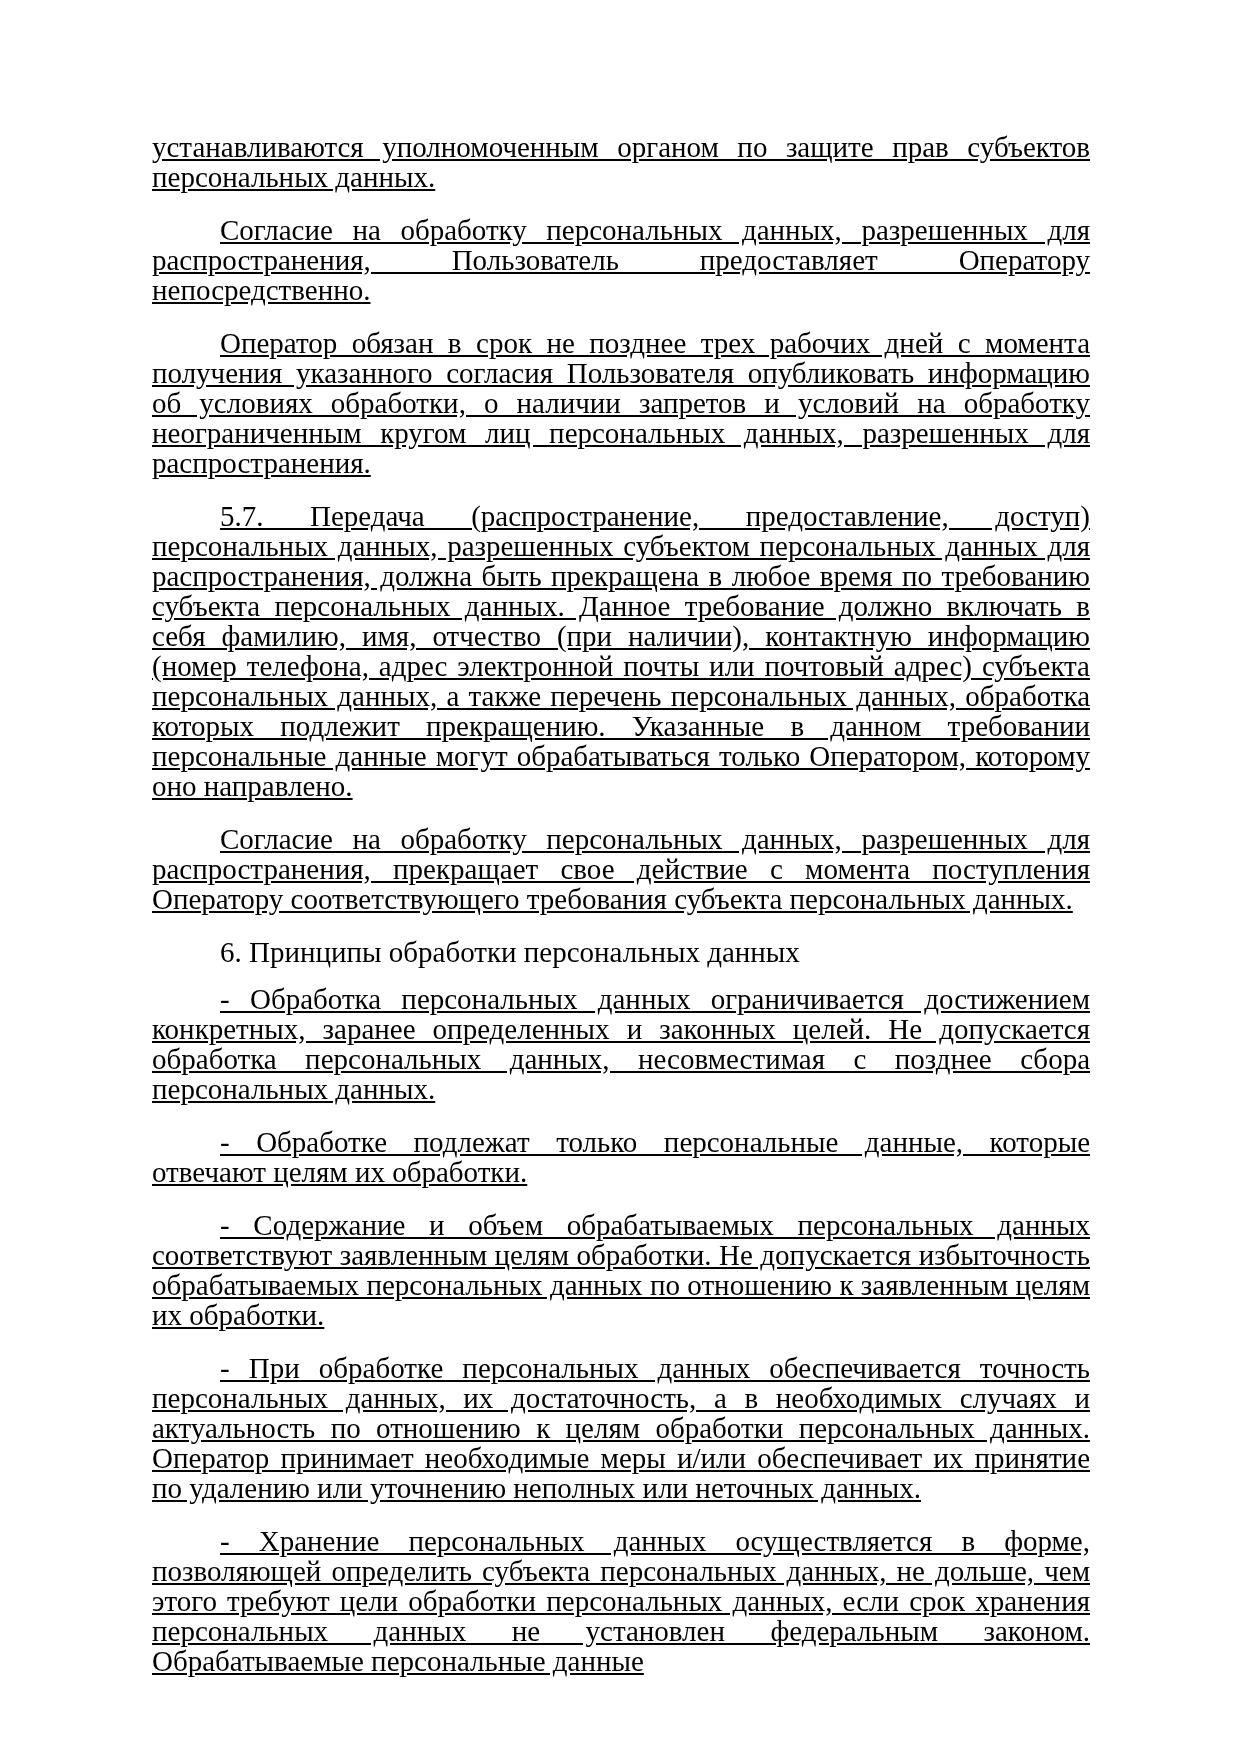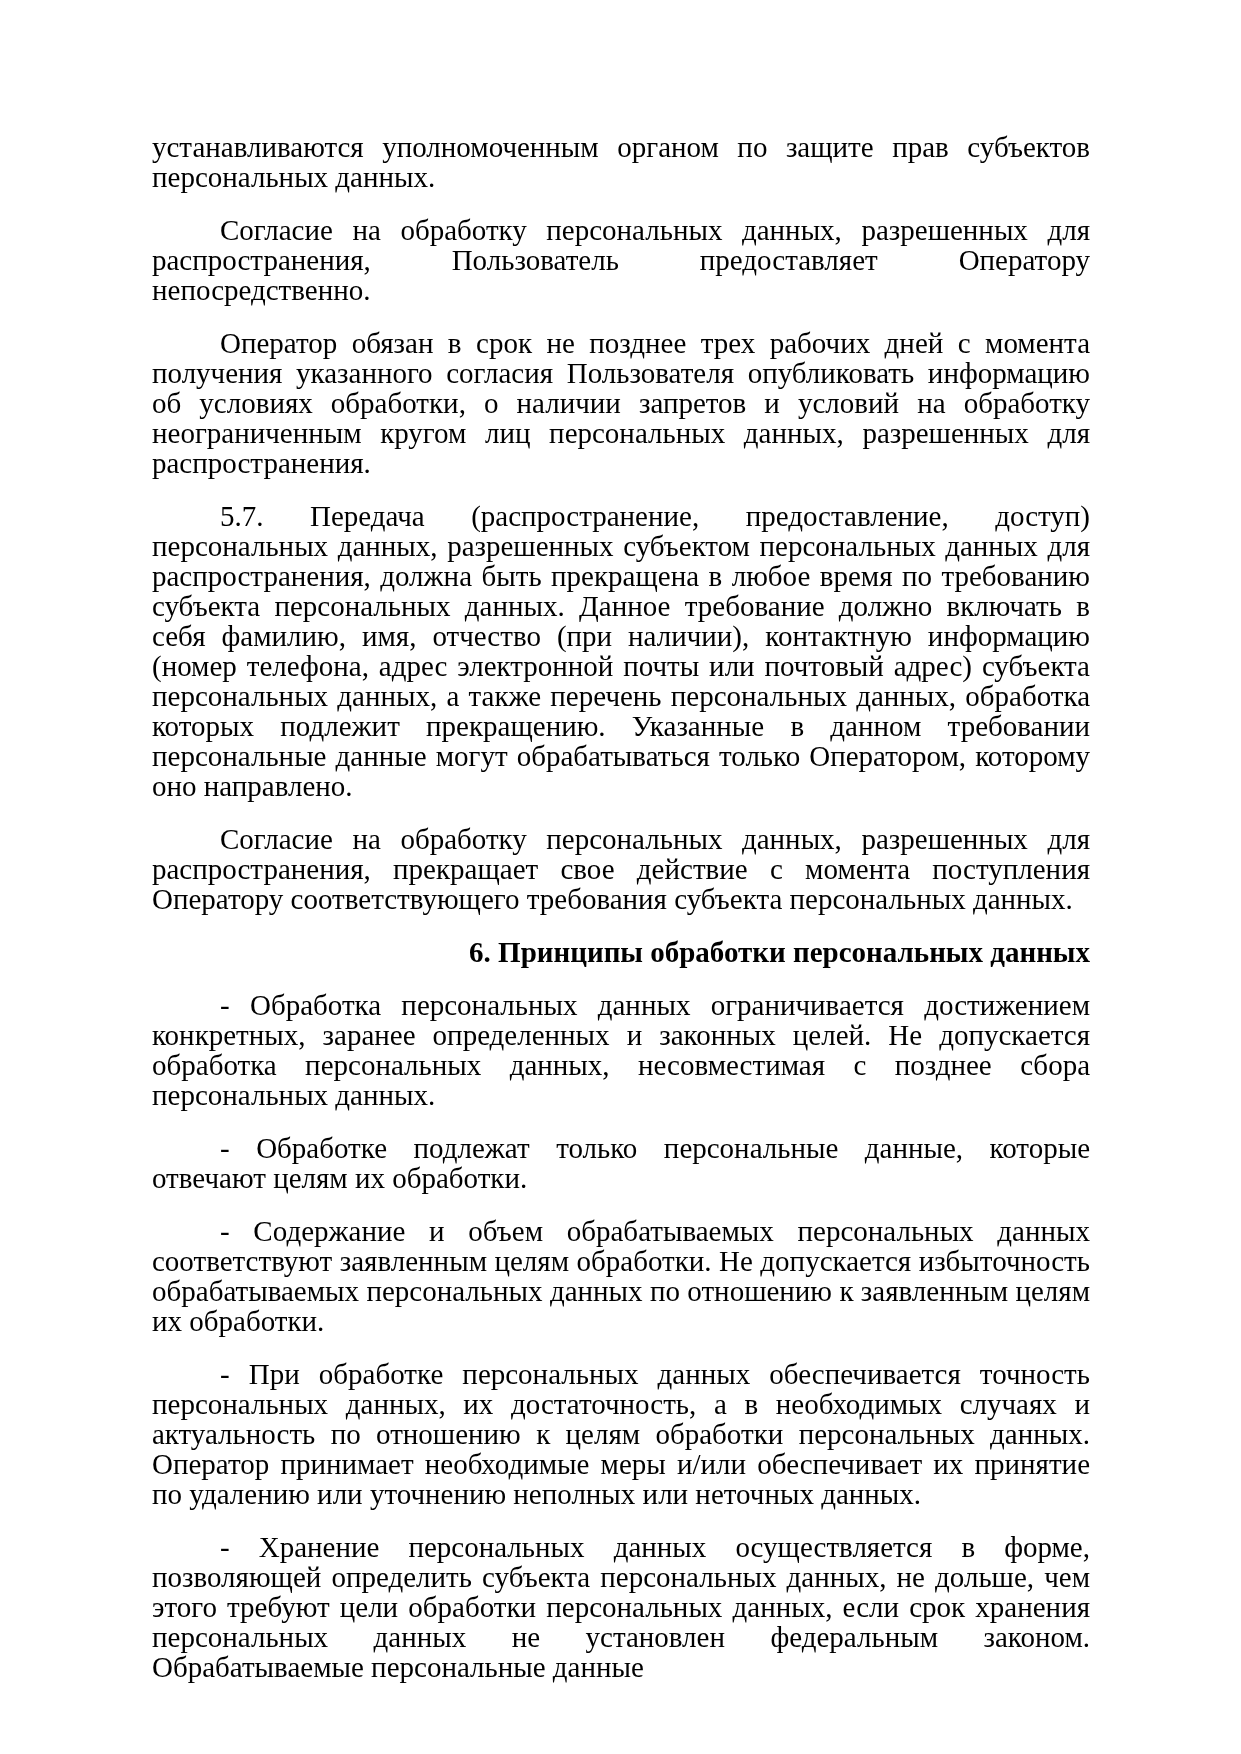--- a/index.html
+++ b/index.html
@@ -16,29 +16,30 @@
     color: #000000;
     padding: 132px 151px 60px 152px;
     font-family: "Liberation Serif", "DejaVu Serif", serif;
     font-size: 29px;
     line-height: 30px;
   }
   .para {
     text-align: justify;
     text-indent: 68px;
     margin-bottom: 23px;
+    text-decoration: underline;
   }
   .para.continuation {
     text-indent: 0;
   }
   .heading {
-    font-weight: bold;
-    text-align: right;
+    font-weight: normal;
+    text-align: left;
     text-indent: 68px;
-    margin-bottom: 23px;
+    margin-bottom: 17px;
   }
   .para:last-child { margin-bottom: 0; }
 </style>
 </head>
 <body>
 
 <div class="page">
   <p class="para continuation">устанавливаются уполномоченным органом по защите прав субъектов персональных данных.</p>
   <p class="para">Согласие на обработку персональных данных, разрешенных для распространения, Пользователь предоставляет Оператору непосредственно.</p>
   <p class="para">Оператор обязан в срок не позднее трех рабочих дней с момента получения указанного согласия Пользователя опубликовать информацию об условиях обработки, о наличии запретов и условий на обработку неограниченным кругом лиц персональных данных, разрешенных для распространения.</p>

